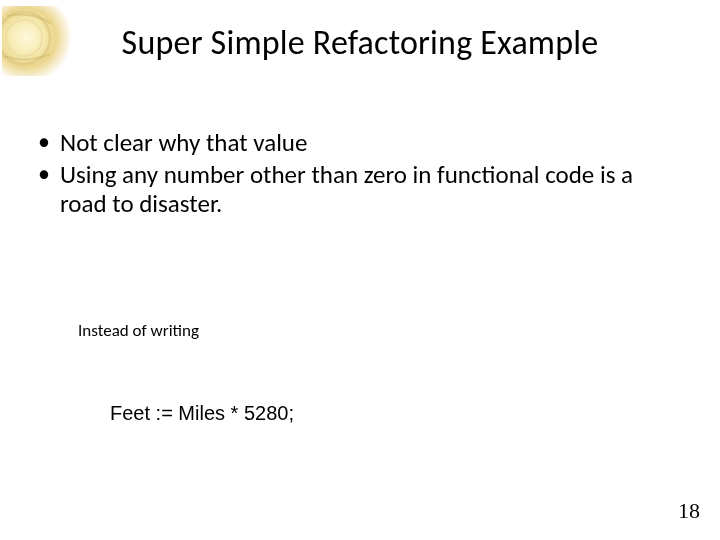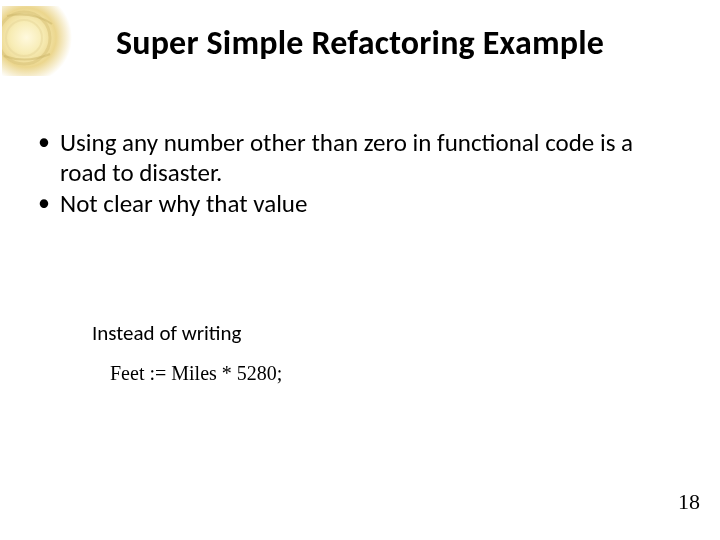--- a/index.html
+++ b/index.html
@@ -27,21 +27,21 @@
     height: 70px;
     pointer-events: none;
   }
   .title {
     position: absolute;
     top: 22px;
     left: 0;
     width: 720px;
     text-align: center;
     font-size: 34px;
-    font-weight: 700;
+    font-weight: 400;
     letter-spacing: 0.2px;
   }
   .bullets {
     position: absolute;
     top: 128px;
     left: 34px;
     width: 650px;
     font-size: 25px;
     line-height: 1.18;
   }
@@ -58,34 +58,35 @@
   .bullets li::before {
     content: "•";
     position: absolute;
     left: 4px;
     top: 0;
     font-size: 24px;
   }
   .instead {
     position: absolute;
     top: 320px;
-    left: 92px;
-    font-size: 21px;
+    left: 78px;
+    font-size: 17px;
   }
   .code {
-    font-family: Liberation Serif, serif;
+    font-family: Liberation Sans, sans-serif;
     font-size: 20px;
     white-space: pre;
     position: absolute;
+    margin-top: 40px;
   }
   .code1 { top: 362px; left: 110px; }
   .code2 { top: 410px; left: 110px; }
   .pagenum {
     position: absolute;
-    bottom: 25px;
+    bottom: 16px;
     right: 20px;
     font-size: 22px;
     font-family: "Times New Roman", Times, serif;
   }
 </style>
 </head>
 <body>
 
 <div class="slide">
 
@@ -102,22 +103,22 @@
     <circle cx="22" cy="32" r="26" fill="none" stroke="#d9c27a" stroke-width="3" opacity="0.55"></circle>
     <circle cx="22" cy="32" r="18" fill="none" stroke="#e7d79a" stroke-width="2" opacity="0.55"></circle>
     <path d="M5 10 Q30 5 50 18" fill="none" stroke="#cbb56a" stroke-width="2" opacity="0.5"></path>
     <path d="M2 50 Q25 58 48 48" fill="none" stroke="#cbb56a" stroke-width="2" opacity="0.5"></path>
   </svg>
 
   <div class="title">Super Simple Refactoring Example</div>
 
   <div class="bullets">
     <ul>
+      <li>Not clear why that value</li>
       <li>Using any number other than zero in functional code is a road to disaster.</li>
-      <li>Not clear why that value</li>
     </ul>
   </div>
 
   <div class="instead">Instead of writing</div>
 
   <div class="code code1">Feet := Miles * 5280;</div>
 
   <div class="pagenum">18</div>
 </div>
 

